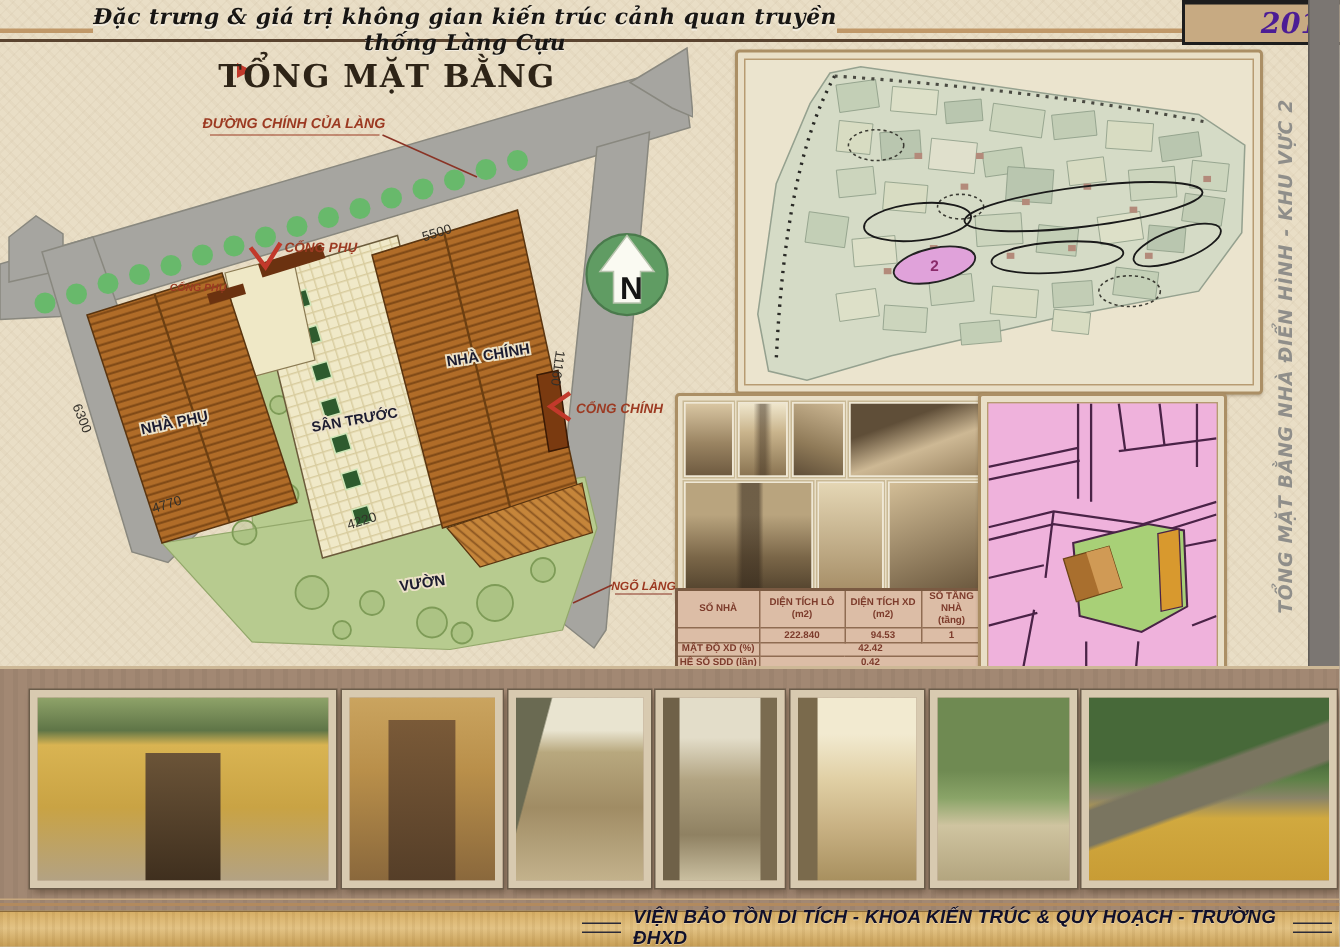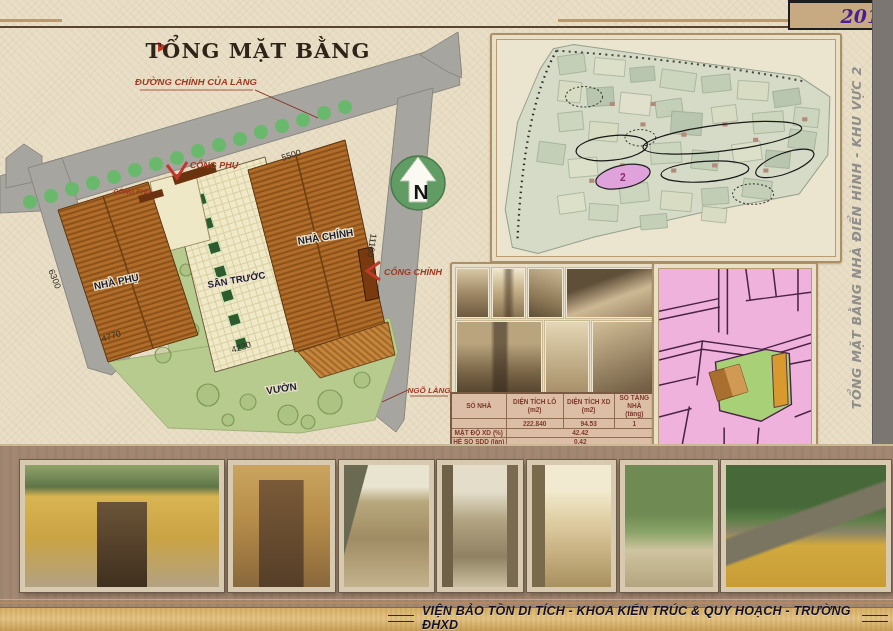--- a/index.html
+++ b/index.html
@@ -69,20 +69,21 @@
   .t-dim{fill:#33302a;font-size:9px;}
 </style>
 </head>
 <body>
 
 <div id="board">
 
   <div class="hline" style="left:0;top:19px;width:62px;"></div>
   <div class="hline" style="left:558px;top:19px;width:312px;"></div>
   <div class="hline2" style="left:0;top:26px;width:870px;"></div>
+  <div id="hdr-title">Đặc trưng &amp; giá trị không gian kiến trúc cảnh quan truyền thống Làng Cựu</div>
   <div id="year-badge">2012</div>
   <div id="edge-strip"></div>
   <div id="sidebar-label">
     <span>TỔNG MẶT BẰNG NHÀ ĐIỂN HÌNH - KHU VỰC 2</span>
   </div>
 
   <svg class="abs" style="left:0;top:30px;" width="462" height="415" viewBox="0 0 462 415">
     <defs>
       <pattern id="roofH" width="5" height="5" patternUnits="userSpaceOnUse" patternTransform="rotate(-17)">
         <rect width="5" height="5" fill="#b06c28"></rect>

